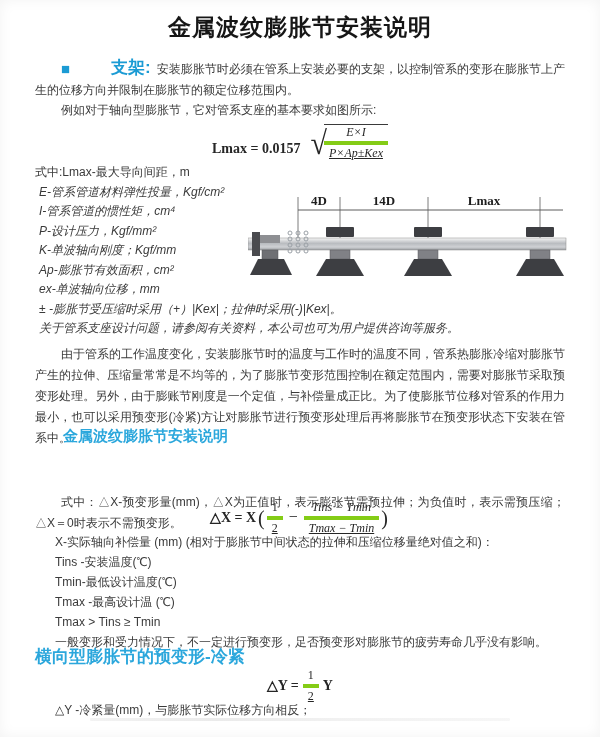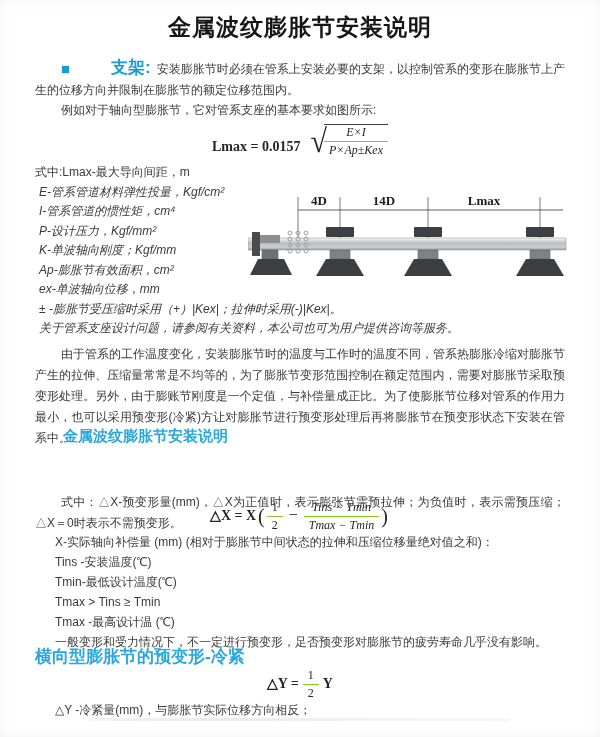--- a/index.html
+++ b/index.html
@@ -23,21 +23,21 @@
   .sec-head{color:#1b9bd4;font-size:17px;font-weight:bold;margin-right:6px;padding-left:40px;}
 
   .def-line{font-size:12px;line-height:19.5px;white-space:nowrap;}
   .def-line.ind{margin-left:4px;font-style:italic;}
 
   .fwrap{position:absolute;left:35px;width:530px;text-align:center;
     font-family:"Liberation Serif",serif;color:#262626;}
   .f-bold{font-weight:bold;font-size:14px;}
   .frac{display:inline-block;vertical-align:middle;text-align:center;font-size:12px;}
   .frac .num{display:block;padding:0 5px 1px;}
-  .frac .den{display:block;border-top:1px solid #84cc16;padding:1px 5px 0;}
+  .frac .den{display:block;border-top:4px solid #84cc16;padding:1px 5px 0;text-decoration:underline;}
   .f-var{font-style:italic;}
   .sqrt{display:inline-flex;align-items:center;margin-left:6px;}
   .sqrt .rad{font-size:30px;line-height:26px;margin-right:-3px;transform:scaleY(1.1);font-weight:normal;}
   .sqrt .frac{border-top:1.5px solid #3a3a3a;}
   .paren{font-size:20px;vertical-align:middle;font-weight:normal;padding:0 2px;}
   .gap{display:inline-block;width:6px;}
 
   .h-axial{color:#2ba7dc;font-size:15px;font-weight:bold;}
   .h-lateral{color:#2ba7dc;font-size:17px;font-weight:bold;}
 
@@ -154,22 +154,22 @@
   <div class="fwrap" style="top:452px;margin-top:48px;">
     <span class="f-bold">△X = X</span><span class="paren">(</span><span class="frac"><span class="num">1</span><span class="den">2</span></span><span class="gap"></span><span>−</span><span class="gap"></span><span class="frac f-var"><span class="num">Tins − Tmin</span><span class="den">Tmax − Tmin</span></span><span class="paren">)</span>
   </div>
 
   <p class="para ti abs content" style="top:492px;">式中：△X-预变形量(mm)，△X为正值时，表示膨张节需预拉伸；为负值时，表示需预压缩；△X＝0时表示不需预变形。</p>
 
   <div class="abs content" style="top:532px;">
     <div class="note-line">X-实际轴向补偿量 (mm) (相对于膨胀节中间状态的拉伸和压缩位移量绝对值之和)：</div>
     <div class="note-line">Tins -安装温度(℃)</div>
     <div class="note-line">Tmin-最低设计温度(℃)</div>
+    <div class="note-line">Tmax -最高设计温 (℃)</div>
     <div class="note-line">Tmax &gt; Tins ≥ Tmin</div>
-    <div class="note-line">Tmax -最高设计温 (℃)</div>
     <div class="note-line">一般变形和受力情况下，不一定进行预变形，足否预变形对膨胀节的疲劳寿命几乎没有影响。</div>
   </div>
 
   <div class="abs h-lateral" style="left:35px;top:645px;">横向型膨胀节的预变形-冷紧</div>
 
   <div class="fwrap" style="top:668px;">
     <span class="f-bold">△Y =</span>
     <span class="frac"><span class="num">1</span><span class="den">2</span></span>
     <span class="f-bold">Y</span>
   </div>

